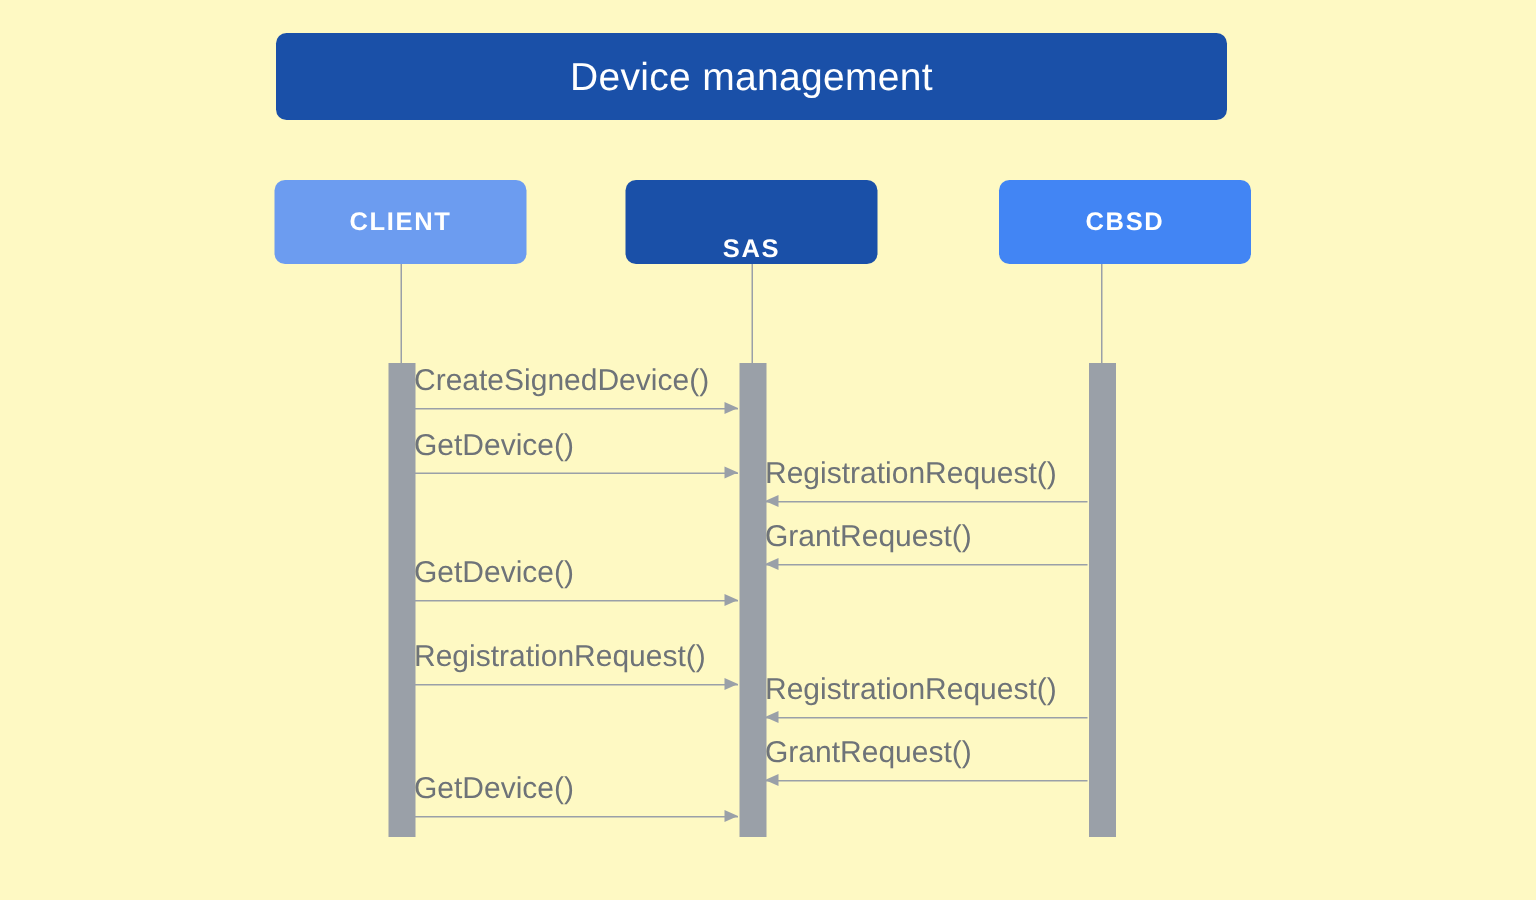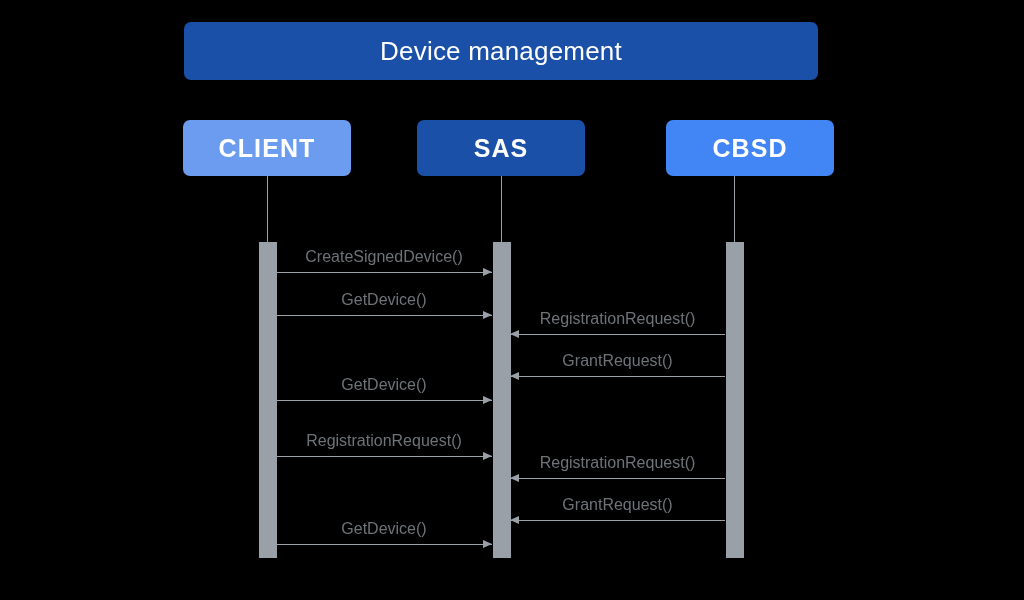--- a/index.html
+++ b/index.html
@@ -10,21 +10,21 @@
     width: 1024px;
     height: 600px;
     background: #ffffff;
     font-family: "Liberation Sans", sans-serif;
     overflow: hidden;
   }
   #canvas {
     position: relative;
     width: 1024px;
     height: 600px;
-    background: #000000;
+    background: #fef9c3;
   }
 
   
   .title-bar {
     position: absolute;
     left: 184px;
     top: 22px;
     width: 634px;
     height: 58px;
     border-radius: 7px;
@@ -46,26 +46,26 @@
     position: absolute;
     top: 120px;
     height: 56px;
     border-radius: 7px;
     display: flex;
     align-items: center;
     justify-content: center;
   }
   .participant-box .participant-label {
     color: #ffffff;
-    font-size: 25px;
+    font-size: 17px;
     font-weight: bold;
     letter-spacing: 1.1px;
   }
   #participant-client { left: 183px;  width: 168px; background: #6c9cf0; }
-  #participant-sas    { left: 417px;  width: 168px; background: #1a50a8; }
+  #participant-sas    { left: 417px;  width: 168px; background: #1a50a8; align-items: flex-end; }
   #participant-cbsd   { left: 650px;  width: 168px; background: #4285f4; margin-left: 16px; }
 
   
   .lifeline {
     position: absolute;
     top: 176px;
     width: 1px;
     height: 67px;
     background: #9aa0a8;
   }
@@ -112,23 +112,22 @@
   }
   .message.dir-left .msg-head {
     left: 0;
     border-right: 9px solid #9aa0a8;
   }
   .message .msg-label {
     position: absolute;
     left: 0;
     width: 100%;
     bottom: 6px;
-    text-align: center;
     color: #6e7378;
-    font-size: 16px;
+    font-size: 20px;
     font-family: "Liberation Sans", sans-serif;
     white-space: nowrap;
   }
 </style>
 </head>
 <body>
 
 <div id="canvas">
 
   <div class="title-bar">

